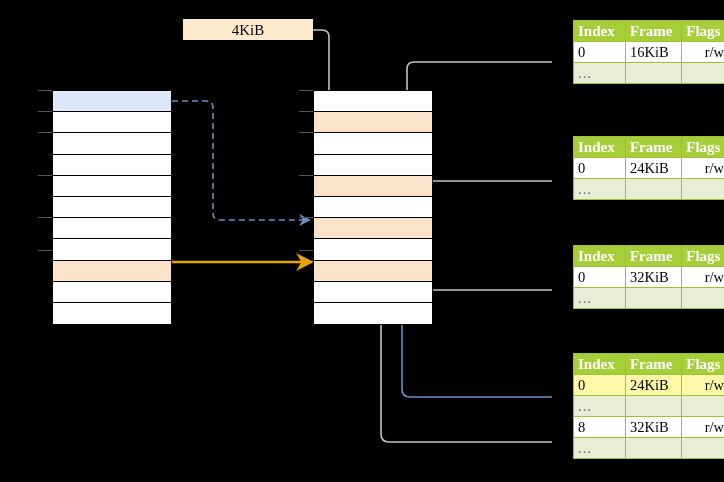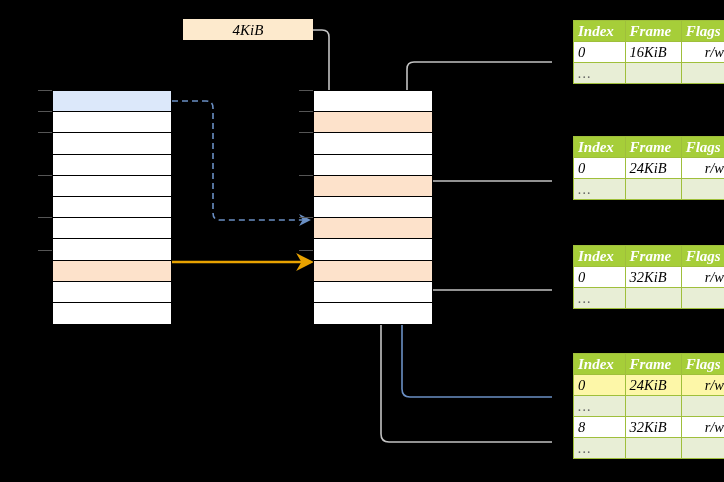--- a/index.html
+++ b/index.html
@@ -1,18 +1,18 @@
 <!DOCTYPE html>
 <html><head>
 <meta charset="utf-8">
 <style>
   html,body{margin:0;padding:0;background:#000;}
   body{width:724px;height:482px;position:relative;overflow:hidden;
        font-family:"Liberation Serif","DejaVu Serif",serif;}
-  #stage{position:absolute;left:0;top:0;width:724px;height:480px;font-style:italic;}
+  #stage{position:absolute;left:0;top:0;width:724px;height:480px;}
   svg#wires{position:absolute;left:0;top:0;width:724px;height:482px;pointer-events:none;}
 
   
   .memcol{position:absolute;width:120px;border:1.6px solid #000;box-sizing:border-box;z-index:3;}
   .memrow{height:21.2px;box-sizing:border-box;border-bottom:1.6px solid #000;background:#ffffff;}
   .memrow:last-child{border-bottom:none;}
   .memrow.blue{background:#dce8fa;}
   .memrow.peach{background:#fde2cb;}
   #col-left{left:52px;top:90px;}
   #col-mid{left:313px;top:90px;}

